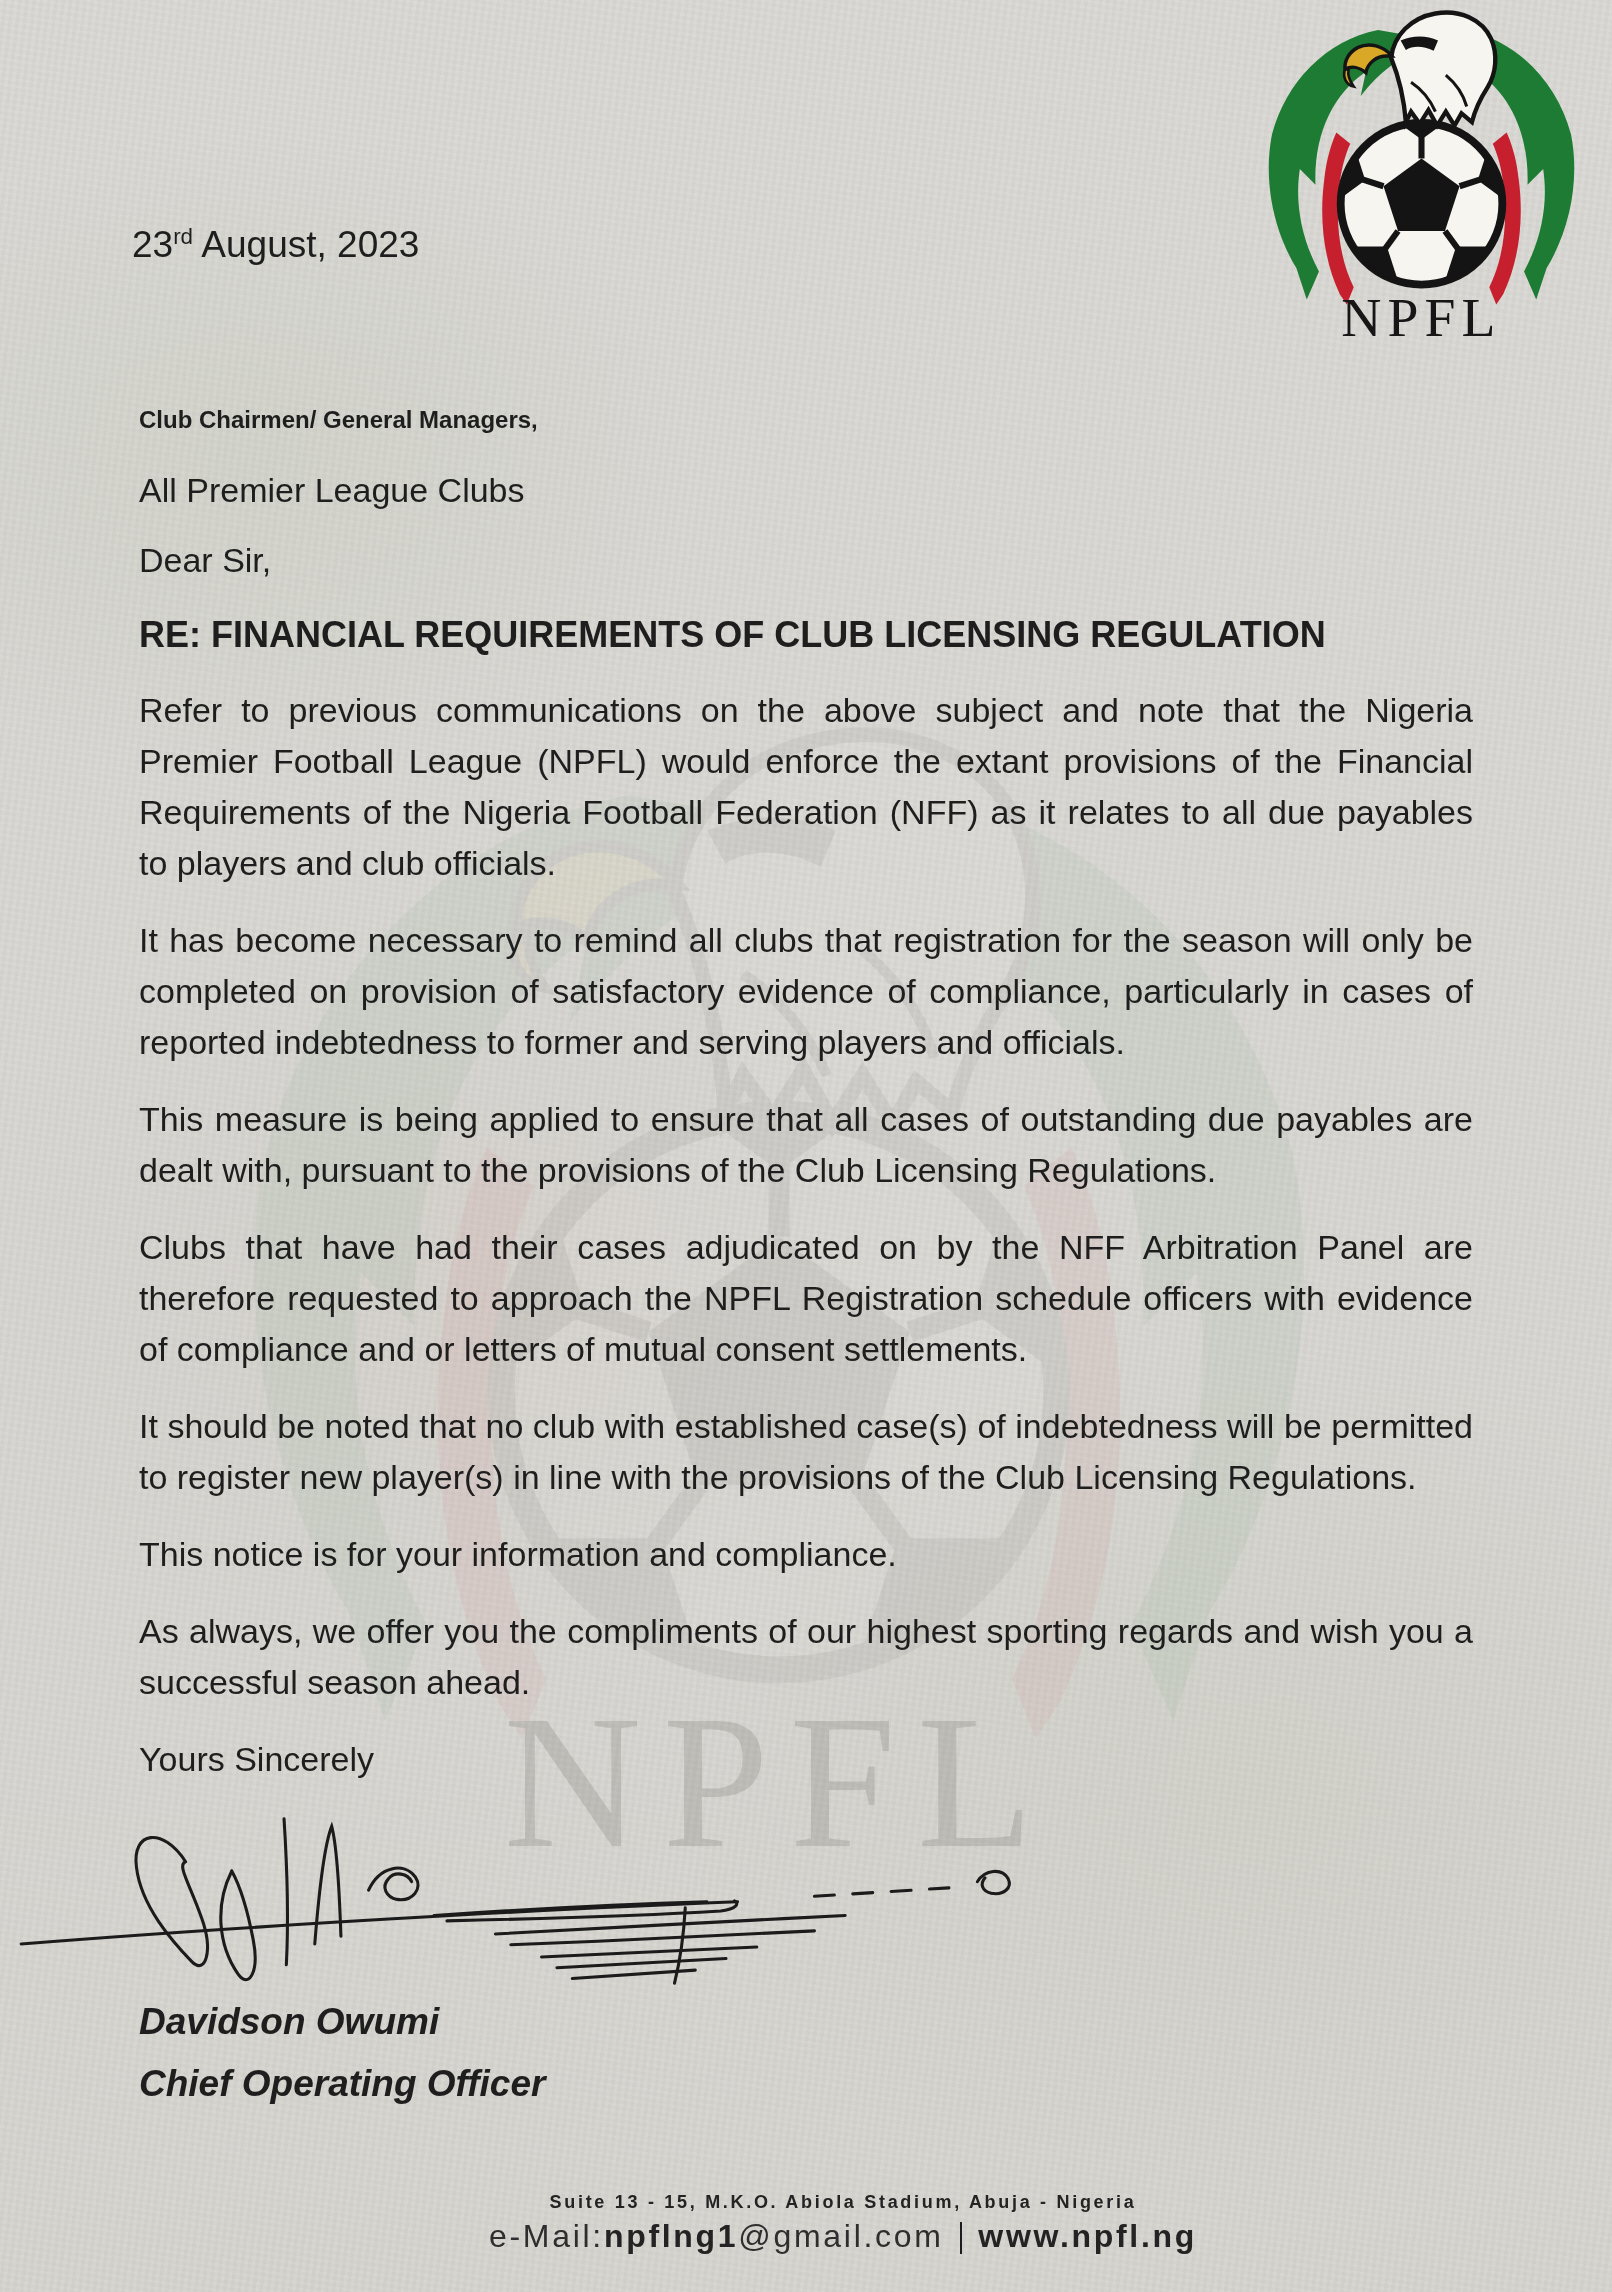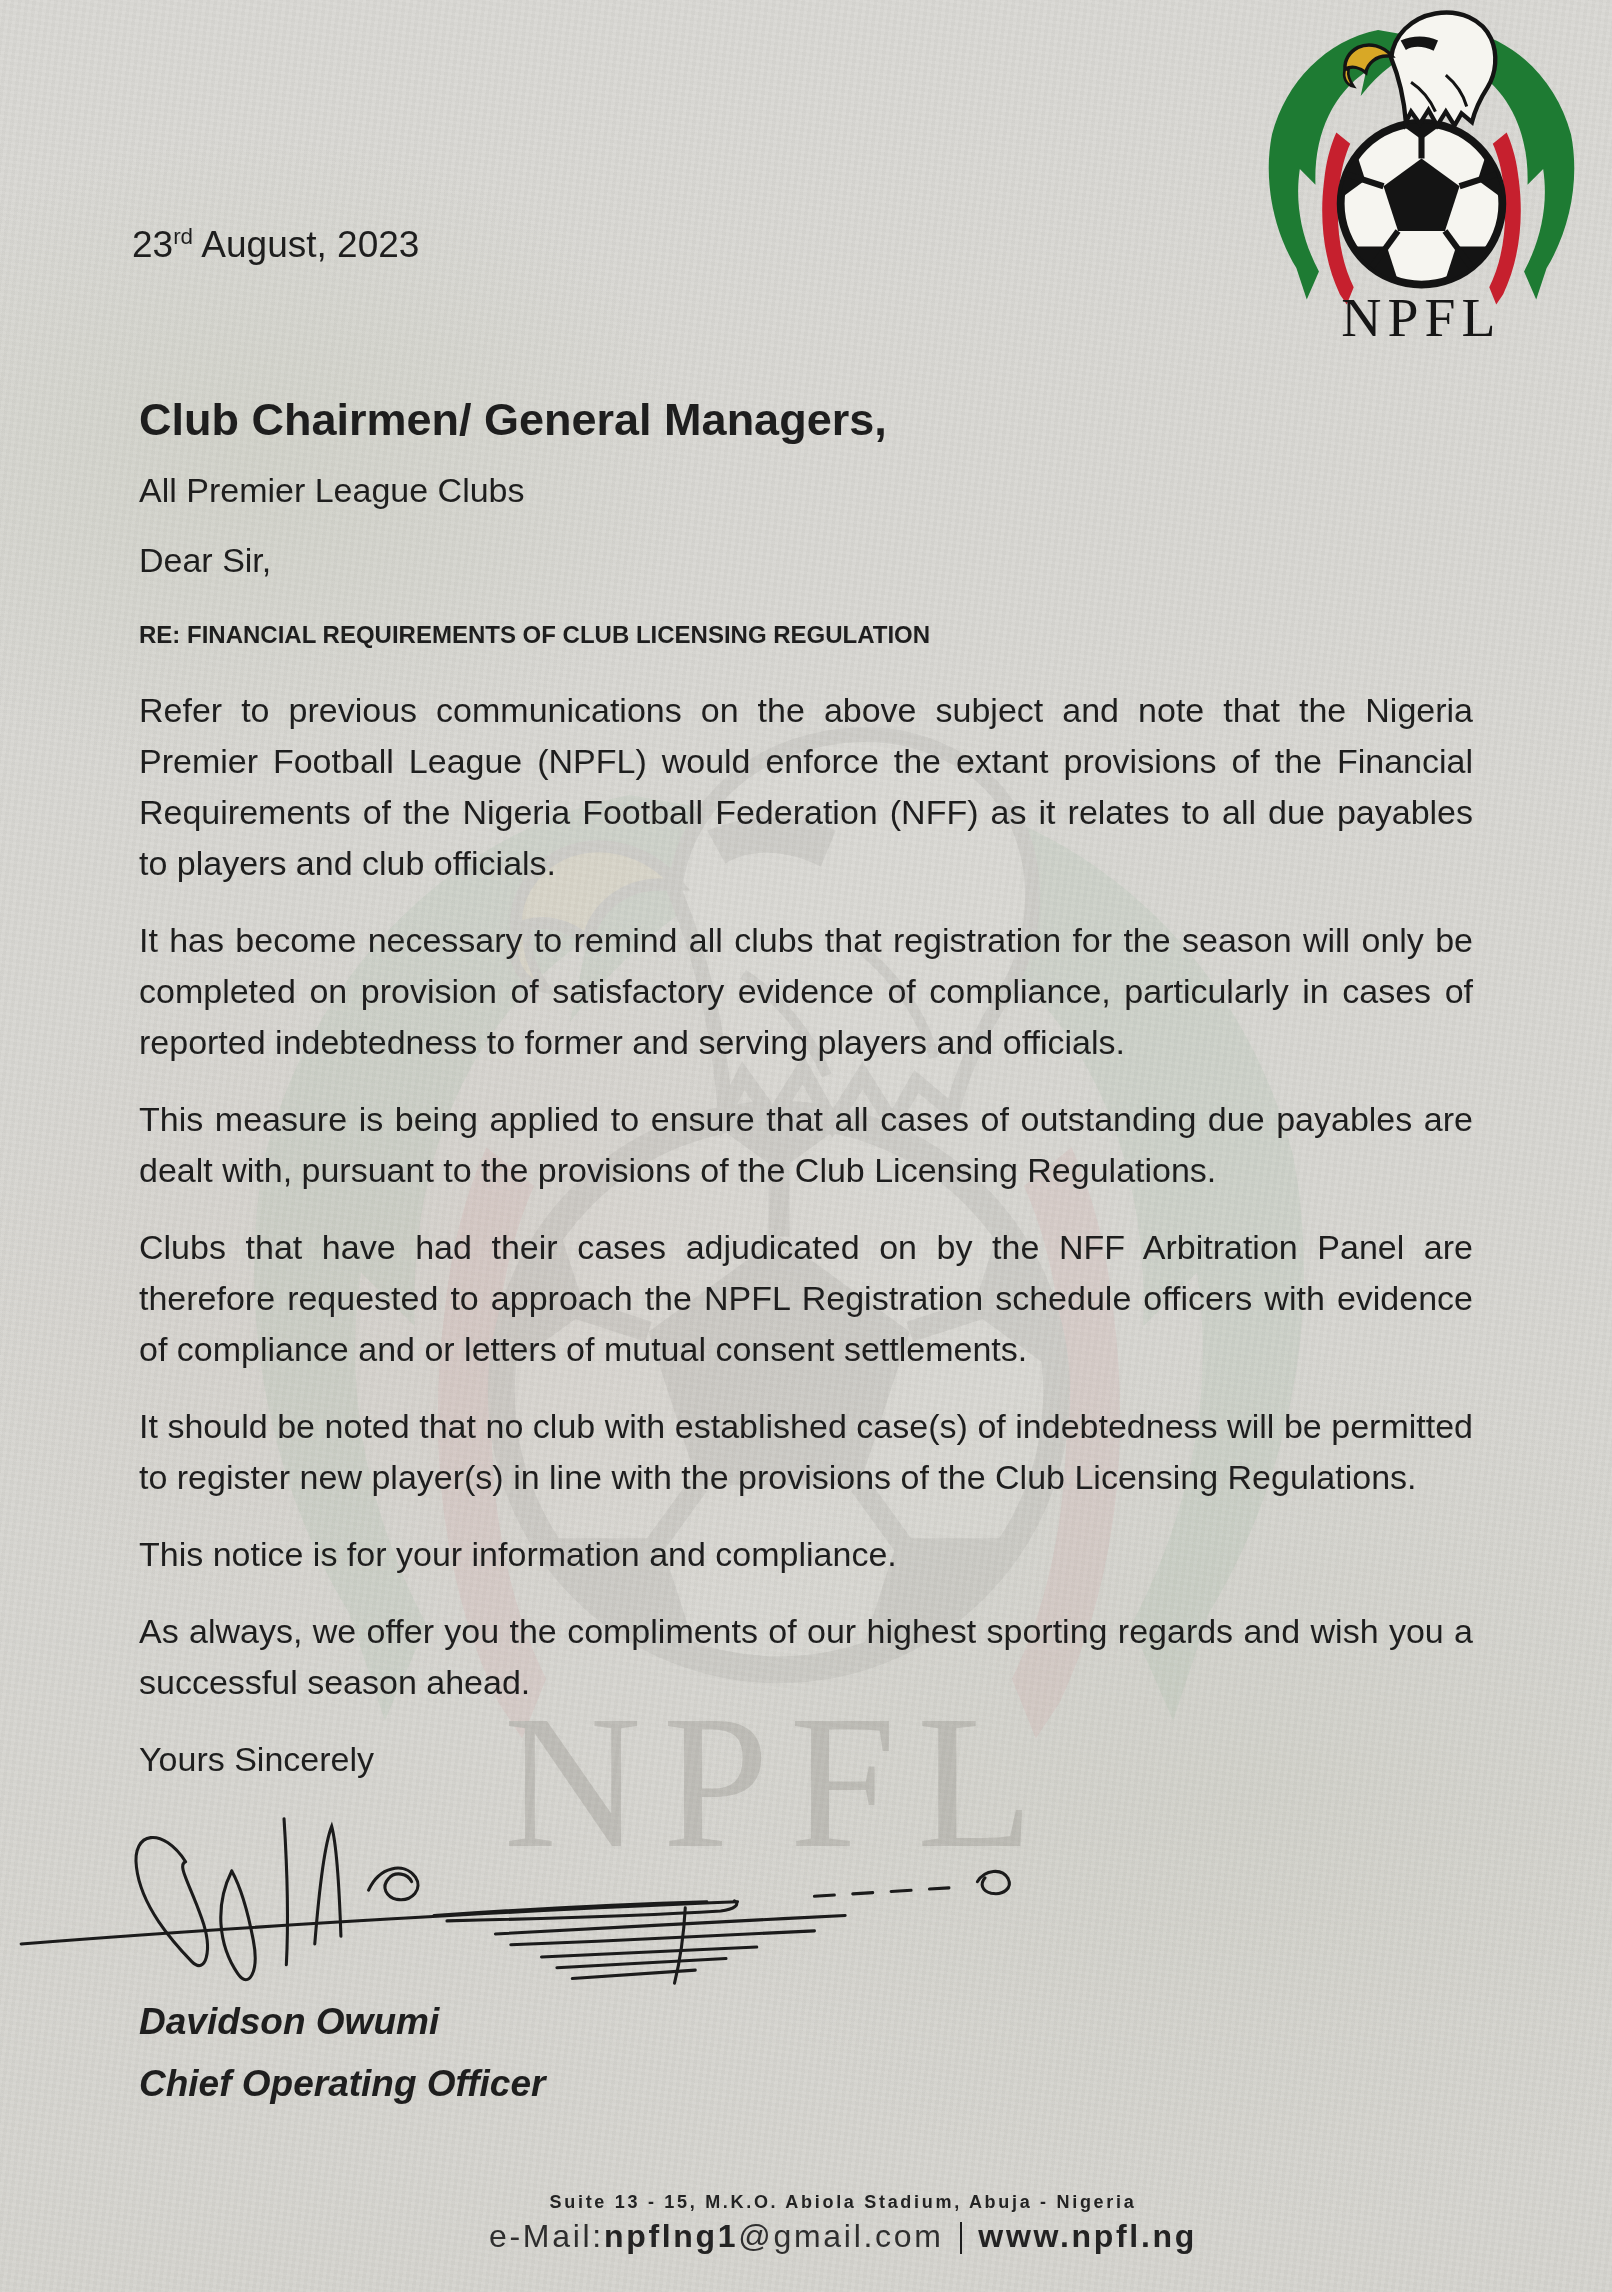--- a/index.html
+++ b/index.html
@@ -16,24 +16,24 @@
       linear-gradient(#d9d8d4,#d5d4cf);
   }
   .watermark-layer{position:absolute;left:0;top:0;width:100%;height:100%;z-index:0;pointer-events:none;}
   .wm-svg{position:absolute;left:152px;top:699px;width:1254px;height:1195px;opacity:0.16;}
   .hdr-date{position:absolute;left:132px;top:224px;font-size:37px;z-index:2;}
   .hdr-date sup{font-size:22.4px;}
   .logo-box{position:absolute;left:1239px;top:1.8px;width:365px;height:348px;z-index:2;}
   .content{position:absolute;left:139px;top:394px;width:1334px;z-index:2;
            font-size:34px;line-height:51px;}
   .content p{margin:0 0 26px 0;text-align:justify;}
-  .r1{font-weight:bold;font-size:45px;margin-bottom:19.7px !important;text-align:left;}
+  .r1{font-weight:bold;font-size:24px;margin-bottom:19.7px !important;text-align:left;}
   .r2{margin-bottom:19.7px !important;text-align:left;}
   .sal{margin-bottom:23px !important;text-align:left !important;}
-  .subj{font-weight:bold;font-size:24px;margin-bottom:25px !important;text-align:left !important;}
+  .subj{font-weight:bold;font-size:36px;margin-bottom:25px !important;text-align:left !important;}
   .closing{margin-bottom:0 !important;text-align:left;}
   .sig-svg{display:block;margin:9px 0 0 -124px;width:1030px;height:200px;}
   .sig-name{font-weight:bold;font-size:37px;margin:1.8px 0 0 0 !important;text-align:left !important;font-style:italic;}
   .sig-title{font-weight:bold;font-style:italic;font-size:37px;margin:10.7px 0 0 0 !important;text-align:left !important;}
   .footer{position:absolute;left:0;top:2192px;width:100%;box-sizing:border-box;
           padding-left:73px;text-align:center;z-index:2;color:#232323;}
   .f-line1{font-weight:bold;font-size:18px;letter-spacing:2.7px;}
   .f-line2{font-size:32px;letter-spacing:2.7px;margin-top:5px;}
   .f-light{font-weight:400;color:#2e2e2e;}
   .f-bold{font-weight:bold;}

